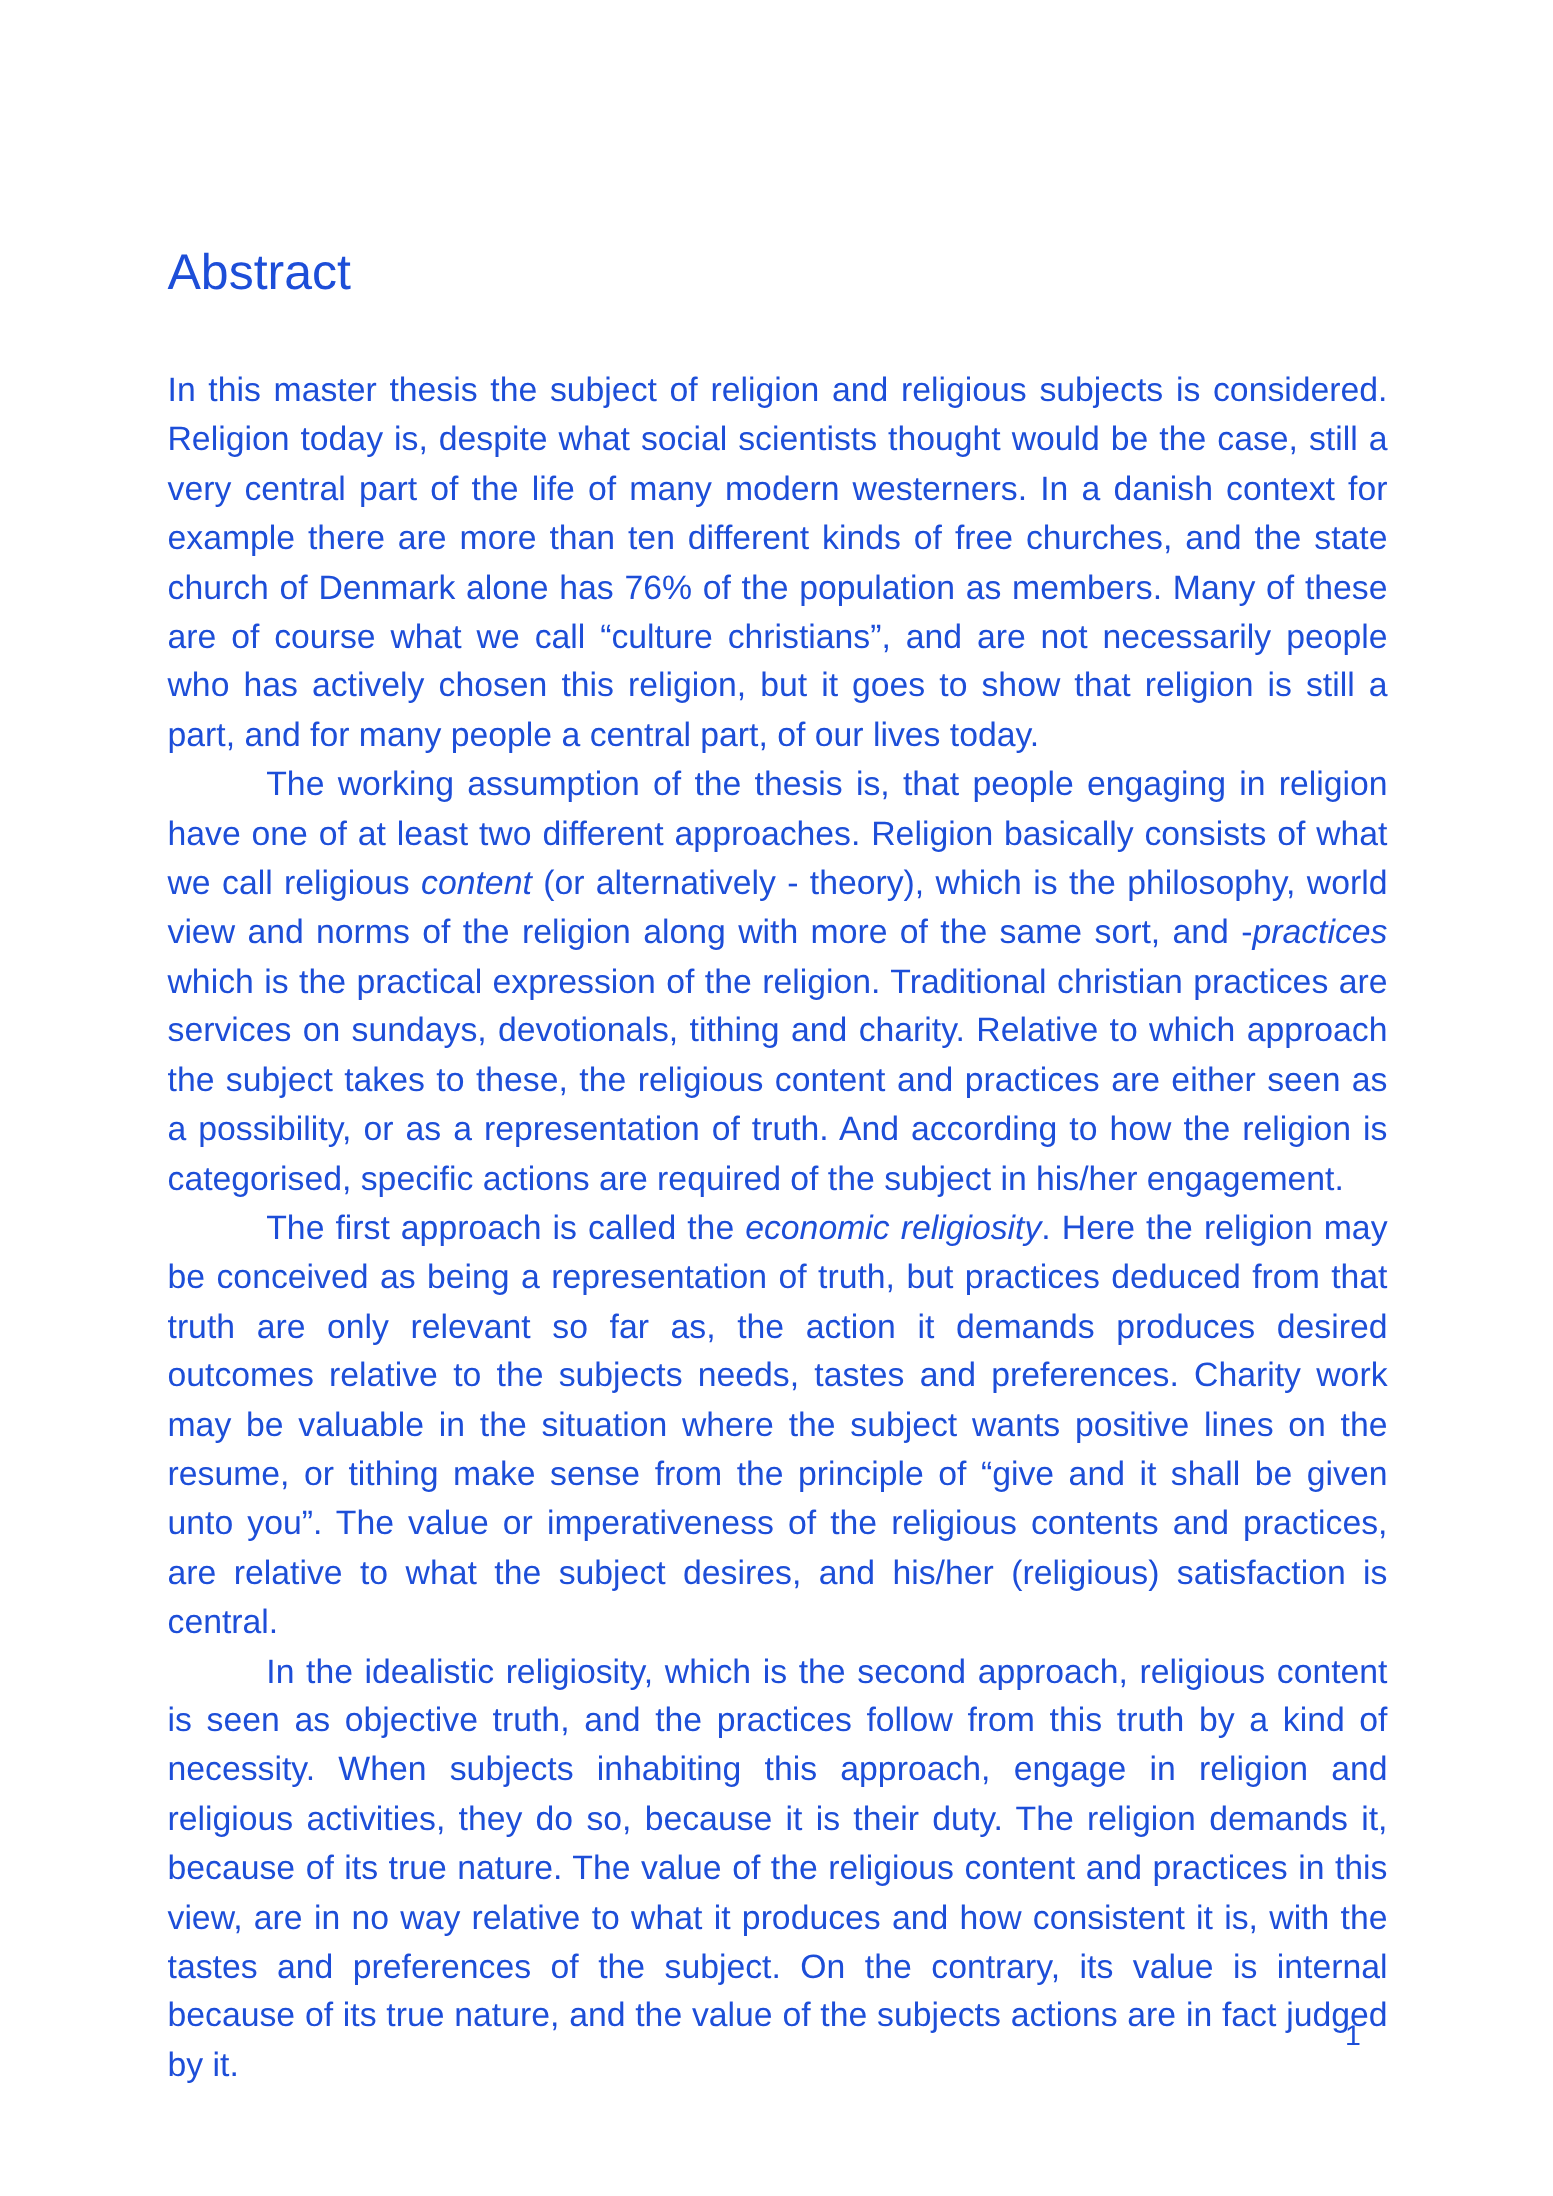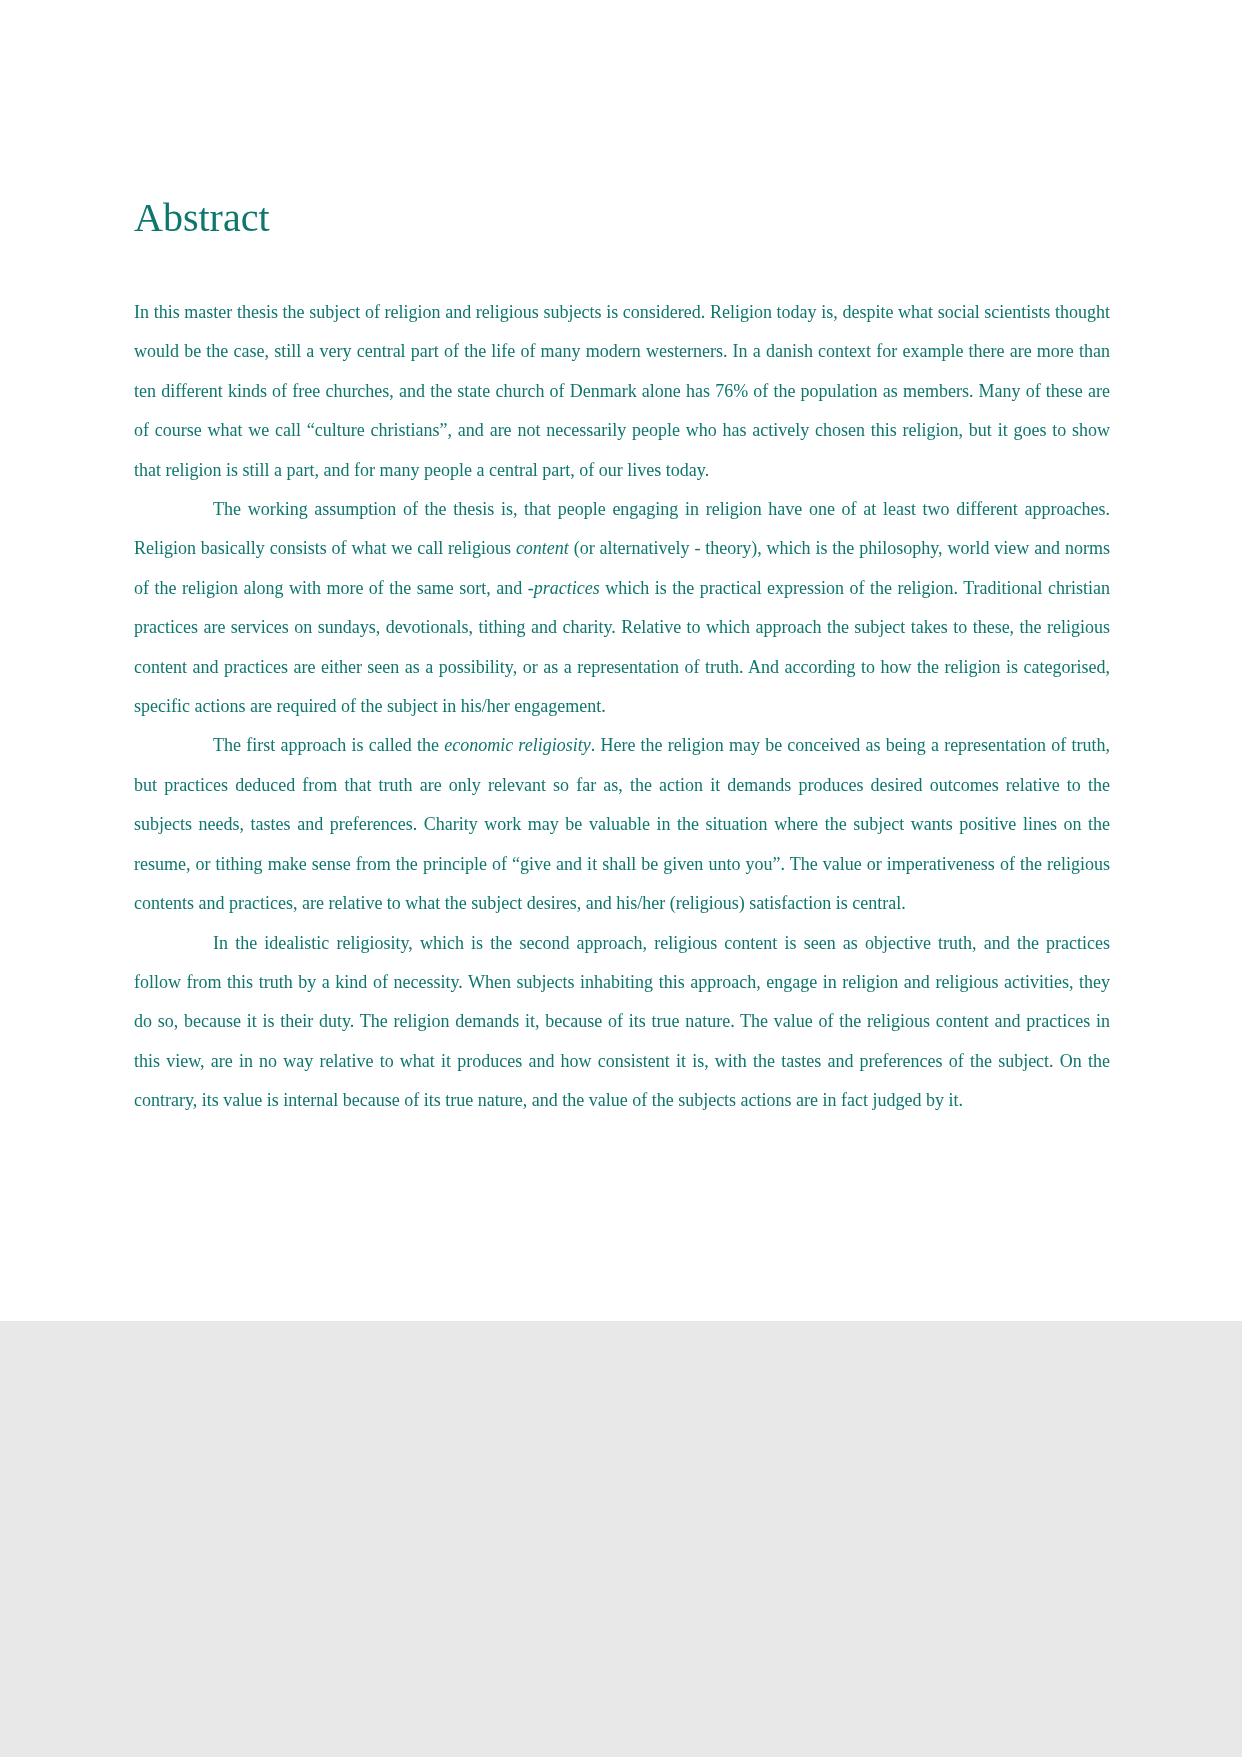--- a/index.html
+++ b/index.html
@@ -1,41 +1,41 @@
 <!DOCTYPE html>
 <html><head>
 <meta charset="utf-8">
 <style>
   html, body { margin: 0; padding: 0; background: #e8e8e8; }
   .sheet {
     position: relative;
     width: 1242px;
-    height: 1321px;
+    height: 1757px;
     margin: 0 auto;
     background: #ffffff;
-    color: #0f766e;
-    font-family: Liberation Serif, serif;
+    color: #1d4ed8;
+    font-family: Liberation Sans, sans-serif;
     overflow: hidden;
   }
   .doc-heading {
     position: absolute;
     top: 198px;
     left: 134px;
     margin: 0;
     font-size: 40px;
     font-weight: 400;
     line-height: 1;
     white-space: nowrap;
   }
   .doc-body {
     position: absolute;
     top: 293px;
     left: 134px;
     width: 976px;
-    font-size: 18px;
+    font-size: 27px;
     line-height: 39.4px;
     text-align: justify;
   }
   .doc-body p { margin: 0; padding: 0; }
   .doc-body p.indent { text-indent: 79px; }
   .doc-body i { font-style: italic; }
   .page-number {
     position: absolute;
     top: 1617px;
     left: 1076px;

